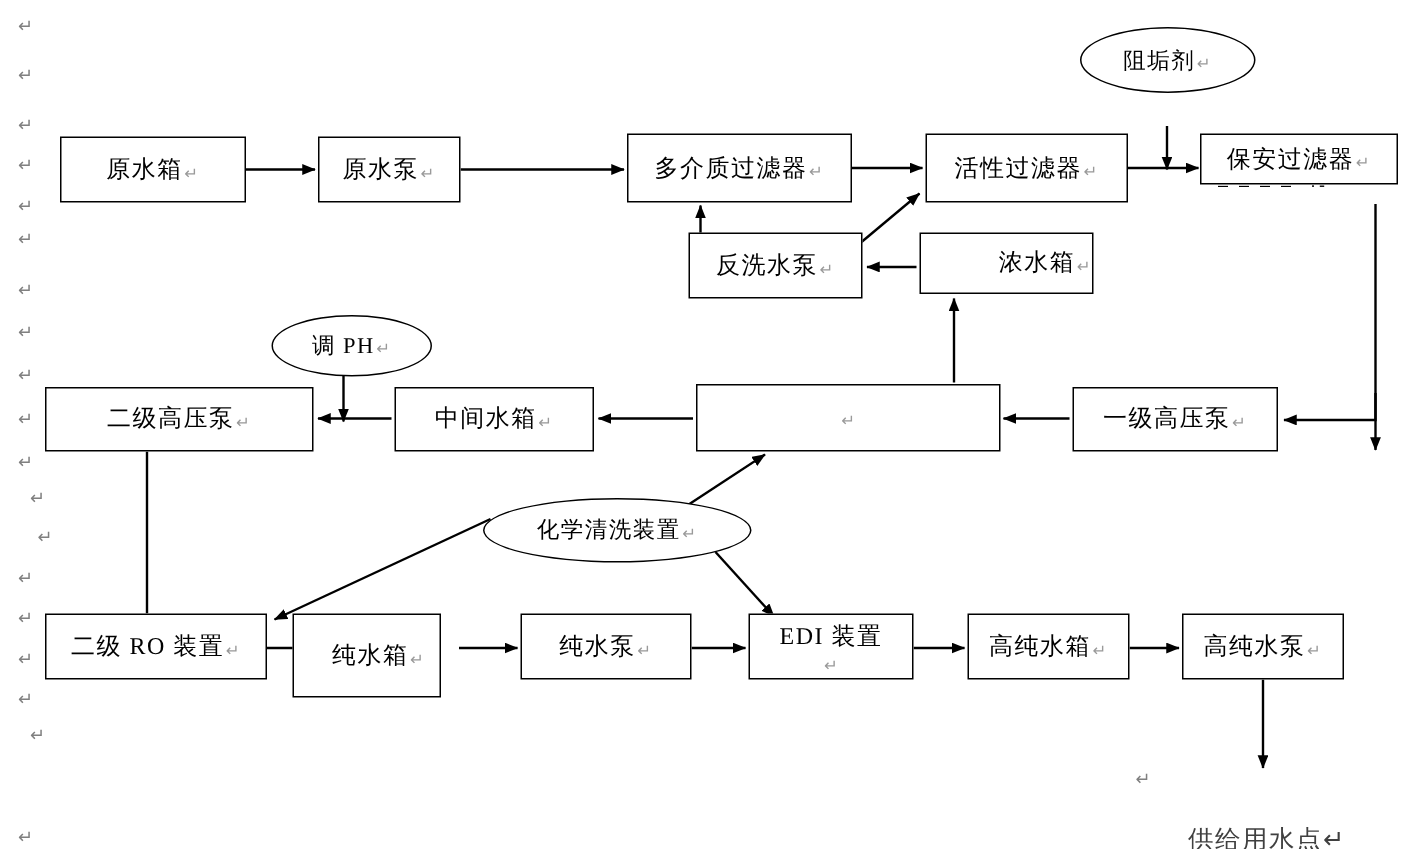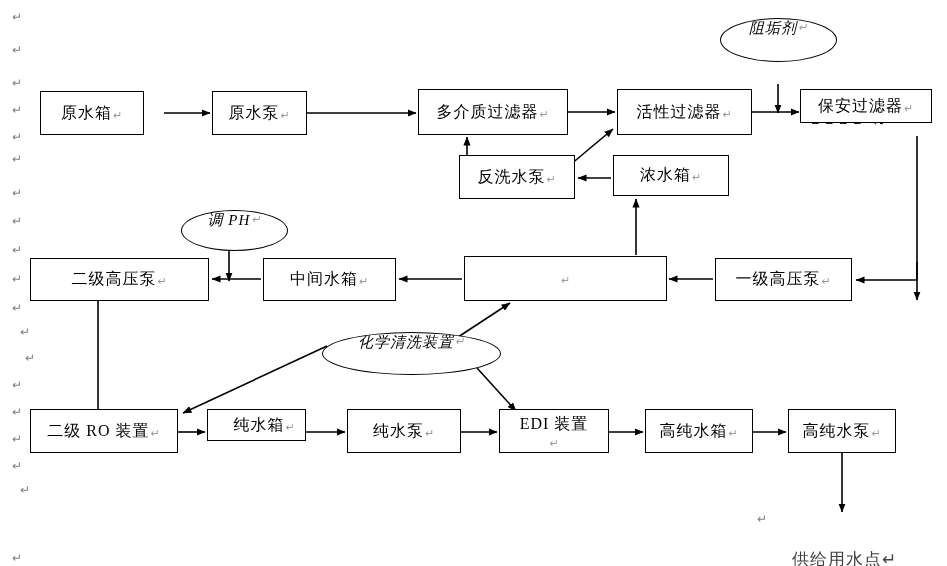--- a/index.html
+++ b/index.html
@@ -39,28 +39,27 @@
     white-space: nowrap;
     z-index: 3;
   }
   .ellipse {
     position: absolute;
     box-sizing: border-box;
     border: 1px solid #000000;
     border-radius: 50%;
     background: #ffffff;
     display: flex;
-    align-items: flex-start;
+    align-items: center;
     justify-content: center;
     font-size: 15px;
     color: #000000;
     letter-spacing: 1px;
     white-space: nowrap;
     z-index: 3;
-    font-style: italic;
   }
   .pilcrow {
     position: absolute;
     color: #808080;
     font-size: 12px;
     font-family: "Liberation Sans", sans-serif;
     z-index: 1;
     user-select: none;
   }
   .node .pmark, .ellipse .pmark {
@@ -175,21 +174,21 @@
       <div class="pilcrow" style="left: 12px; top: 378px;">↵</div>
       <div class="pilcrow" style="left: 12px; top: 405px;">↵</div>
       <div class="pilcrow" style="left: 12px; top: 432px;">↵</div>
       <div class="pilcrow" style="left: 12px; top: 459px;">↵</div>
       <div class="pilcrow" style="left: 20px; top: 483px;">↵</div>
       <div class="pilcrow" style="left: 12px; top: 551px;">↵</div>
       <div class="pilcrow" style="left: 757px; top: 512px;">↵</div>
     </div>
 
   <div id="node-layer">
-      <div class="node" style="left: 40px; top: 91px; width: 104px; height: 44px;">
+      <div class="node" style="left: 40px; top: 91px; width: 124px; height: 44px;">
         <span>原水箱</span>
         <span class="pmark">↵</span>
       </div>
       <div class="node" style="left: 212px; top: 91px; width: 95px; height: 44px;">
         <span>原水泵</span>
         <span class="pmark">↵</span>
       </div>
       <div class="node" style="left: 418px; top: 89px; width: 150px; height: 46px;">
         <span>多介质过滤器</span>
         <span class="pmark">↵</span>
@@ -199,21 +198,21 @@
         <span class="pmark">↵</span>
       </div>
       <div class="node" style="left: 800px; top: 89px; width: 132px; height: 34px;">
         <span>保安过滤器</span>
         <span class="pmark">↵</span>
       </div>
       <div class="node" style="left: 459px; top: 155px; width: 116px; height: 44px;">
         <span>反洗水泵</span>
         <span class="pmark">↵</span>
       </div>
-      <div class="node" style="left: 613px; top: 155px; width: 116px; height: 41px;">
+      <div class="node" style="left: 613px; top: 155px; width: 116px; height: 41px; justify-content: flex-end;">
         <span>浓水箱</span>
         <span class="pmark">↵</span>
       </div>
       <div class="node" style="left: 30px; top: 258px; width: 179px; height: 43px;">
         <span>二级高压泵</span>
         <span class="pmark">↵</span>
       </div>
       <div class="node" style="left: 263px; top: 258px; width: 133px; height: 43px;">
         <span>中间水箱</span>
         <span class="pmark">↵</span>
@@ -222,21 +221,21 @@
         <span class="pmark">↵</span>
       </div>
       <div class="node" style="left: 715px; top: 258px; width: 137px; height: 43px;">
         <span>一级高压泵</span>
         <span class="pmark">↵</span>
       </div>
       <div class="node" style="left: 30px; top: 409px; width: 148px; height: 44px;">
         <span>二级 RO 装置</span>
         <span class="pmark">↵</span>
       </div>
-      <div class="node" style="left: 207px; top: 409px; width: 99px; height: 32px; padding-left: 16px;">
+      <div class="node" style="left: 195px; top: 409px; width: 99px; height: 56px; padding-left: 16px;">
         <span>纯水箱</span>
         <span class="pmark">↵</span>
       </div>
       <div class="node" style="left: 347px; top: 409px; width: 114px; height: 44px;">
         <span>纯水泵</span>
         <span class="pmark">↵</span>
       </div>
       <div class="node" style="left: 499px; top: 409px; width: 110px; height: 44px; flex-direction: column;">
         <span>EDI 装置</span>
         <span class="pmark">↵</span>

